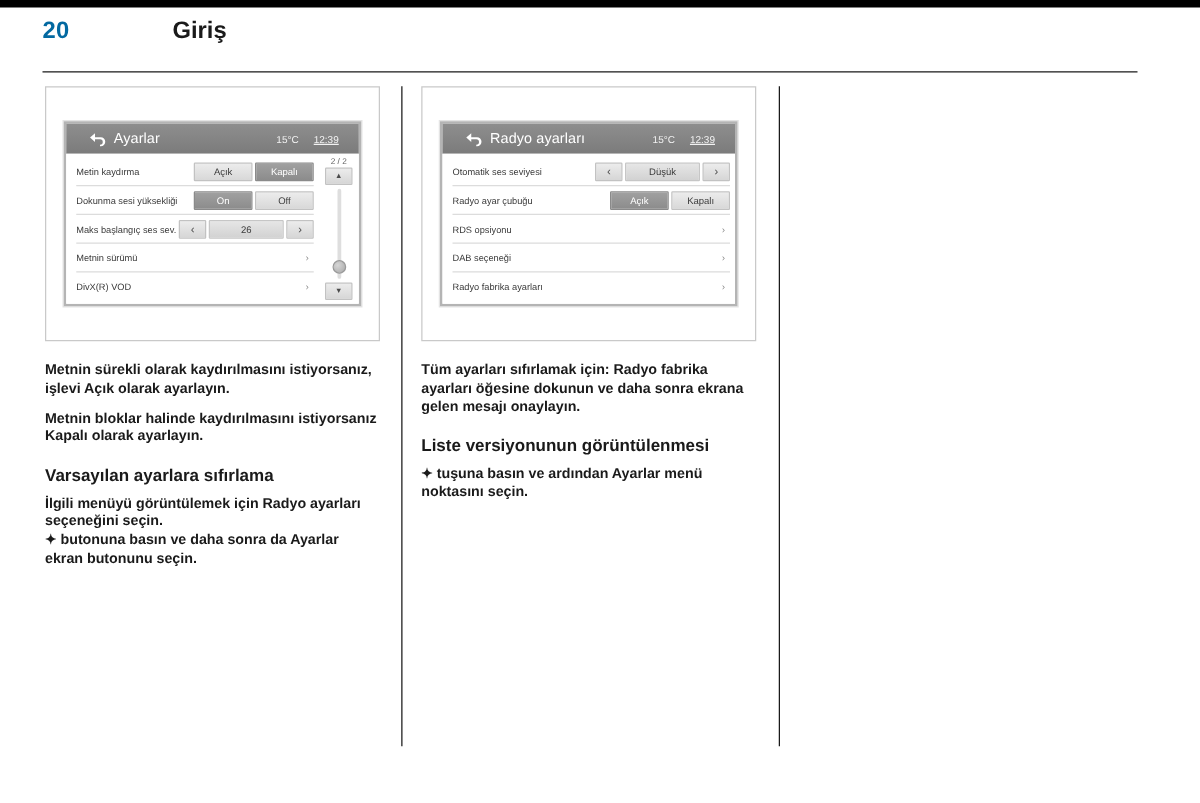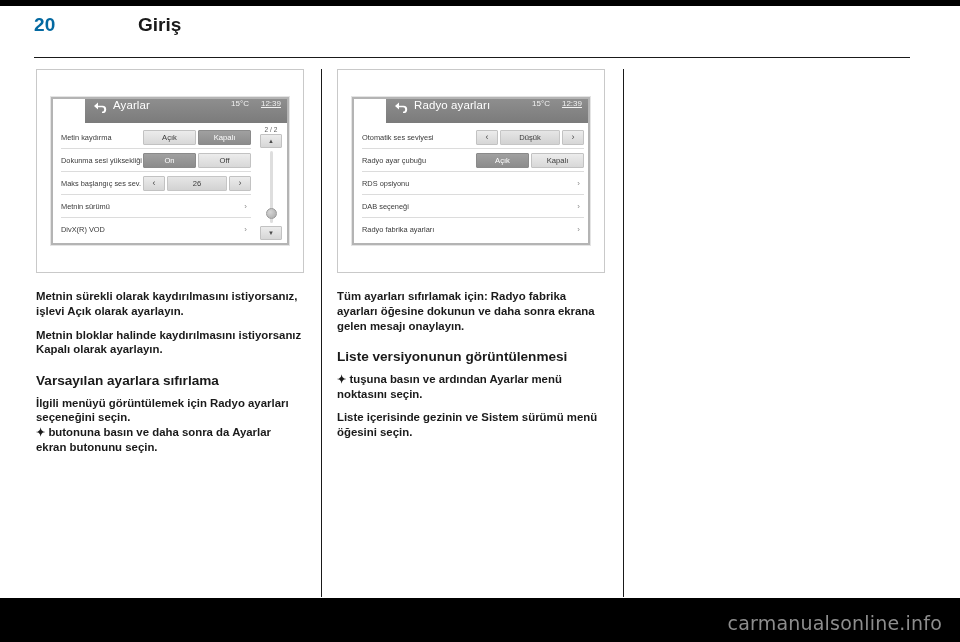--- a/index.html
+++ b/index.html
@@ -95,25 +95,25 @@
     box-sizing: border-box;
     display: flex;
     flex-direction: column;
     box-shadow: 0 0 0 1px #e4e4e4;
   }
 
   .device-titlebar {
     height: 24px;
     background: linear-gradient(180deg, #8e8e8e 0%, #7b7b7b 100%);
     display: flex;
-    padding: 0 6px;
+    align-items: center;
+    padding: 0 16px;
     box-sizing: border-box;
     color: #ffffff;
     flex: none;
-    margin-left: 32px;
   }
   .back-icon {
     width: 17px;
     height: 17px;
     margin-right: 5px;
     display: flex;
     align-items: center;
     justify-content: center;
   }
   .device-title {
@@ -166,21 +166,21 @@
   .row-chevron {
     font-size: 8px;
     color: #8a8a8a;
     padding-right: 4px;
   }
 
   
   .seg {
     display: flex;
     gap: 2px;
-    width: 108px;
+    width: 96px;
   }
   .seg-btn {
     flex: 1;
     height: 15px;
     font-size: 7.6px;
     display: flex;
     align-items: center;
     justify-content: center;
     border-radius: 1px;
     color: #3a3a3a;
@@ -482,22 +482,18 @@
       </div>
     </div>
 
     <div class="prose">
       <p class="para">Tüm ayarları sıfırlamak için: Radyo fabrika ayarları öğesine dokunun ve daha sonra ekrana gelen mesajı onaylayın.</p>
       <h2 class="subhead">Liste versiyonunun görüntülenmesi</h2>
       <p class="para">
         <span class="gear-glyph">✦</span>
         <span>tuşuna basın ve ardından Ayarlar menü noktasını seçin.</span>
       </p>
-      <p class="para last">Liste içerisinde gezinin ve Sistem sürümü menü öğesini seçin.</p>
     </div>
 
   </div>
 
-  <div class="footer-bar">
-    <span class="watermark">carmanualsonline.info</span>
-  </div>
 
 </div>
 
 </body></html>

